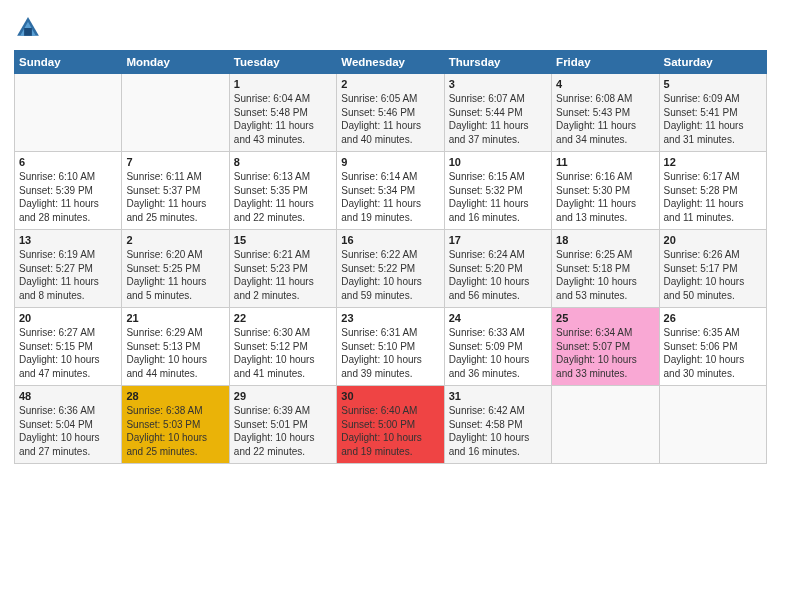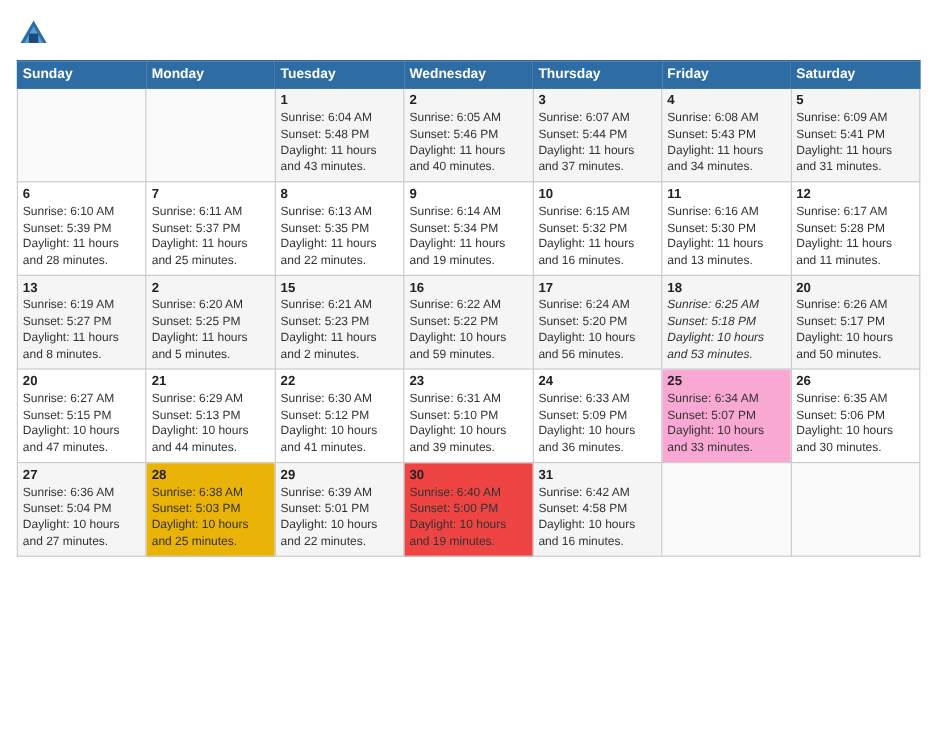--- a/index.html
+++ b/index.html
@@ -258,21 +258,21 @@
           </td>
           <td style="background: rgb(245, 245, 245);">
             <span class="day-num">17</span>
             <div class="cell-text" style="white-space: pre-line;">Sunrise: 6:24 AM
 Sunset: 5:20 PM
 Daylight: 10 hours
 and 56 minutes.</div>
           </td>
           <td style="background: rgb(245, 245, 245);">
             <span class="day-num">18</span>
-            <div class="cell-text" style="white-space: pre-line; font-style: italic;">Sunrise: 6:25 AM
+            <div class="cell-text" style="white-space: pre-line;">Sunrise: 6:25 AM
 Sunset: 5:18 PM
 Daylight: 10 hours
 and 53 minutes.</div>
           </td>
           <td style="background: rgb(245, 245, 245);">
             <span class="day-num">20</span>
             <div class="cell-text" style="white-space: pre-line;">Sunrise: 6:26 AM
 Sunset: 5:17 PM
 Daylight: 10 hours
 and 50 minutes.</div>
@@ -324,21 +324,21 @@
           <td style="background: rgb(255, 255, 255);">
             <span class="day-num">26</span>
             <div class="cell-text" style="white-space: pre-line;">Sunrise: 6:35 AM
 Sunset: 5:06 PM
 Daylight: 10 hours
 and 30 minutes.</div>
           </td>
         </tr>
         <tr>
           <td style="background: rgb(245, 245, 245);">
-            <span class="day-num">27</span>
+            <span class="day-num">48</span>
             <div class="cell-text" style="white-space: pre-line;">Sunrise: 6:36 AM
 Sunset: 5:04 PM
 Daylight: 10 hours
 and 27 minutes.</div>
           </td>
           <td style="background: #eab308;">
             <span class="day-num">28</span>
             <div class="cell-text" style="white-space: pre-line;">Sunrise: 6:38 AM
 Sunset: 5:03 PM
 Daylight: 10 hours

